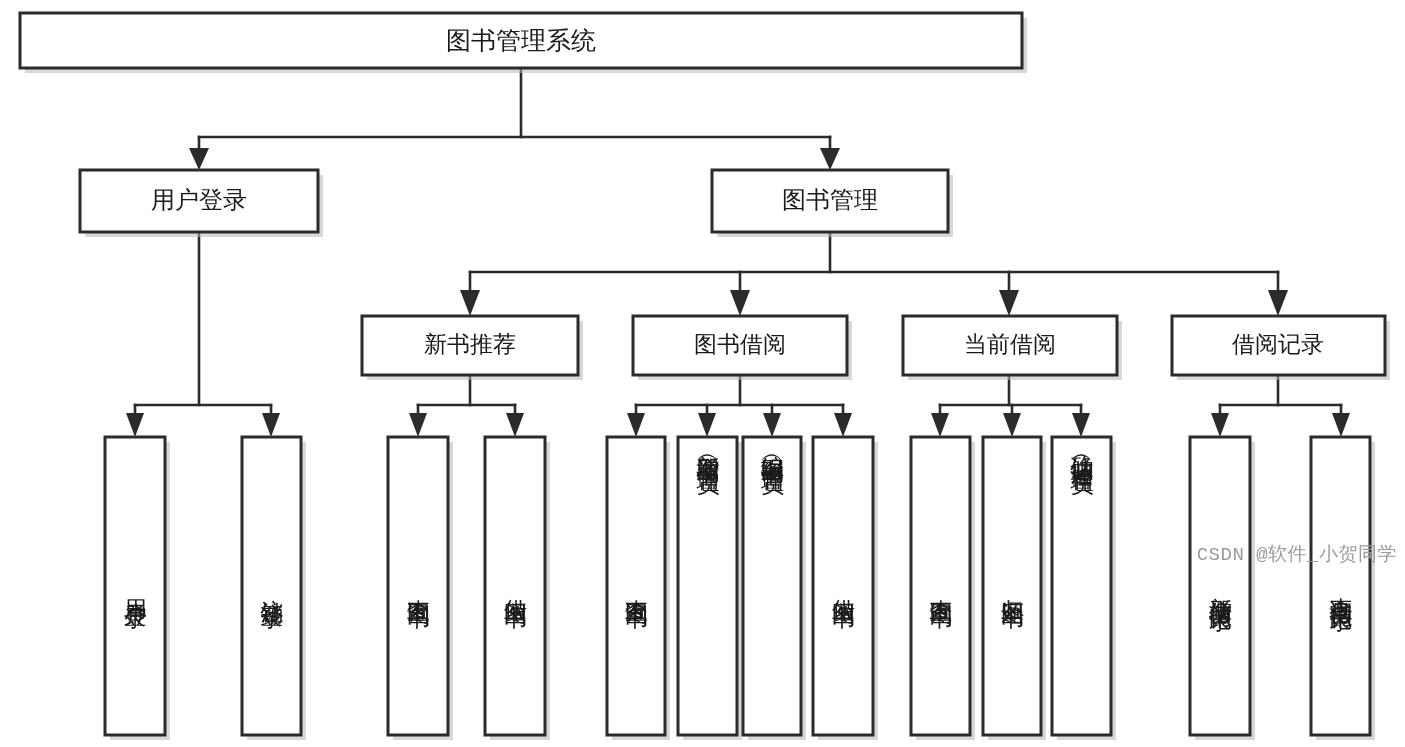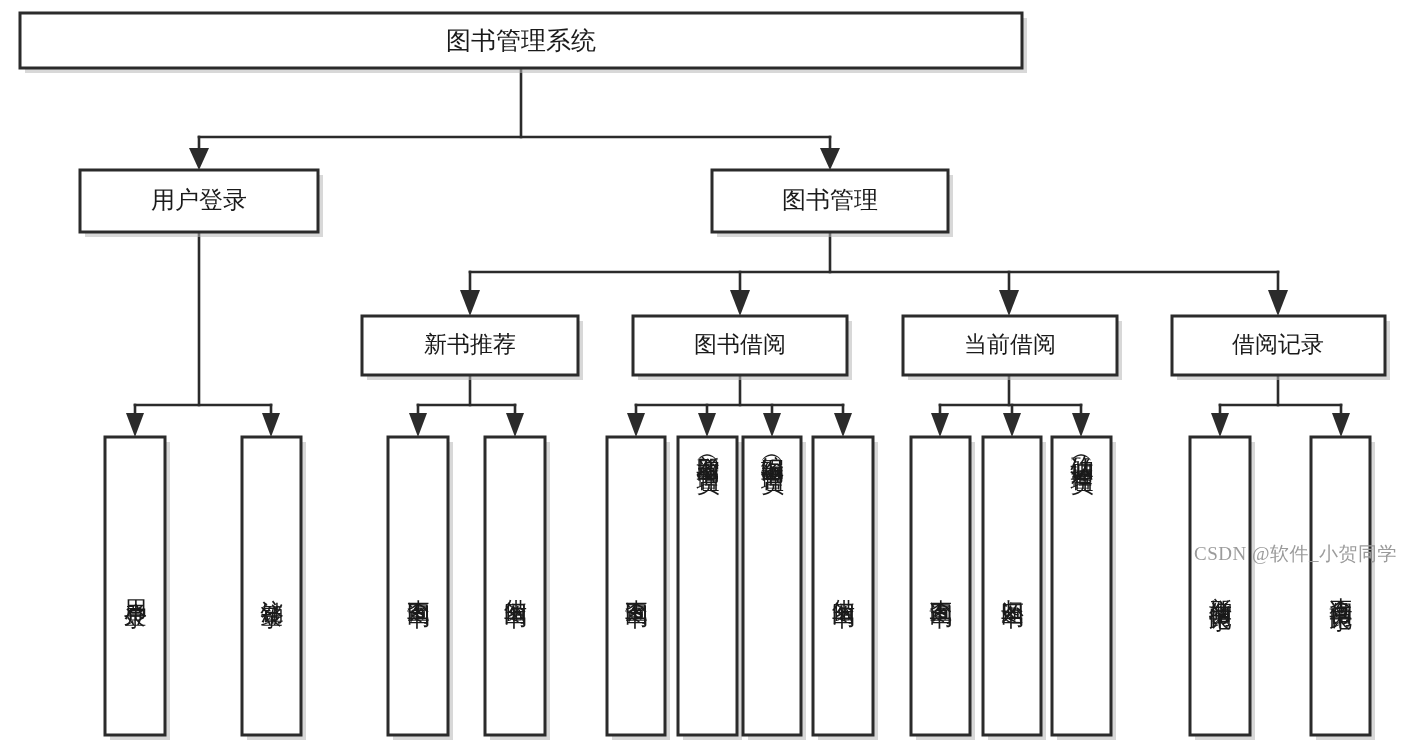--- a/index.html
+++ b/index.html
@@ -71,21 +71,21 @@
     line-height: 1.12;
     color: #1a1a1a;
     letter-spacing: 2.5px;
     white-space: nowrap;
     text-align: center;
   }
   .watermark {
     position: absolute;
     right: 8px;
     bottom: 4px;
-    font-family: Liberation Serif, serif;
+    font-family: Liberation Mono, monospace;
     font-size: 19px;
     color: #9b9b9b;
     letter-spacing: 0.5px;
     white-space: nowrap;
   }
 </style>
 </head>
 <body>
 
 <div id="diagram-root">

